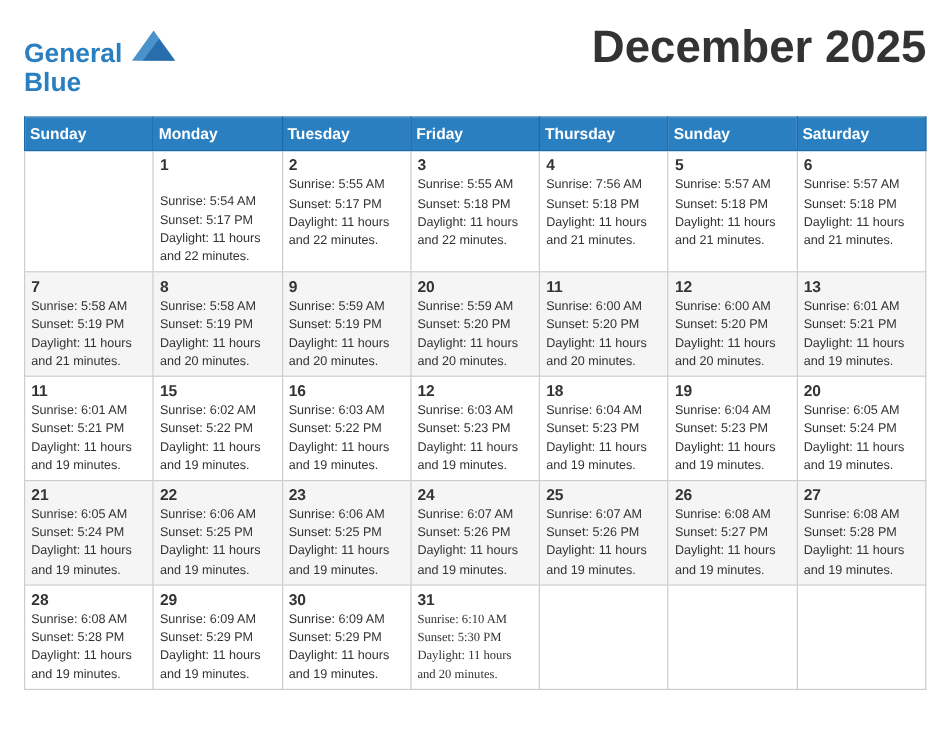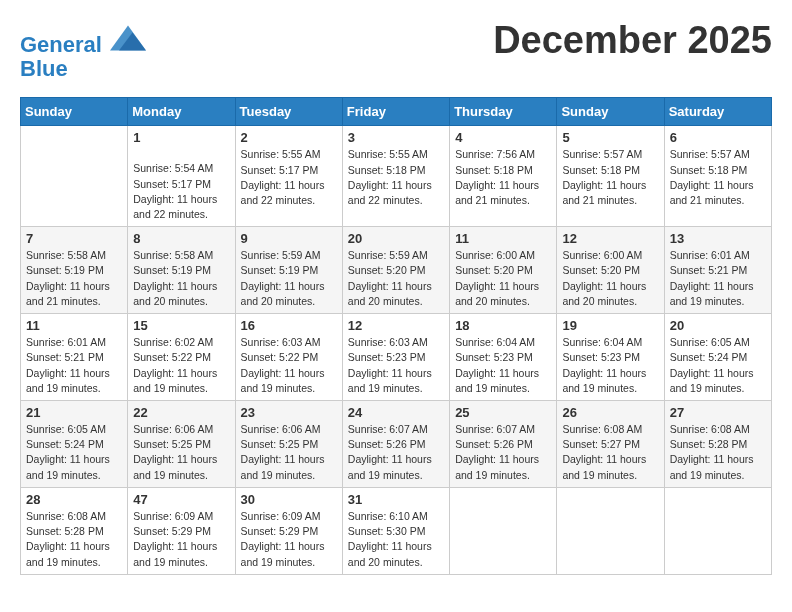--- a/index.html
+++ b/index.html
@@ -326,36 +326,36 @@
       </tr>
       <tr>
         <td>
           <span class="day-number">28</span>
           <div class="day-info" style="white-space: pre-line;">Sunrise: 6:08 AM
 Sunset: 5:28 PM
 Daylight: 11 hours
 and 19 minutes.</div>
         </td>
         <td>
-          <span class="day-number">47</span>
+          <span class="day-number">29</span>
           <div class="day-info" style="white-space: pre-line;">Sunrise: 6:09 AM
 Sunset: 5:29 PM
 Daylight: 11 hours
 and 19 minutes.</div>
         </td>
         <td>
           <span class="day-number">30</span>
           <div class="day-info" style="white-space: pre-line;">Sunrise: 6:09 AM
 Sunset: 5:29 PM
 Daylight: 11 hours
 and 19 minutes.</div>
         </td>
         <td>
           <span class="day-number">31</span>
-          <div class="day-info" style="white-space: pre-line;">Sunrise: 6:10 AM
+          <div class="day-info" style="white-space: pre-line; font-family: Liberation Serif, serif;">Sunrise: 6:10 AM
 Sunset: 5:30 PM
 Daylight: 11 hours
 and 20 minutes.</div>
         </td>
         <td class="empty-cell"></td>
         <td class="empty-cell"></td>
         <td class="empty-cell"></td>
       </tr>
     </tbody>
 </table>

